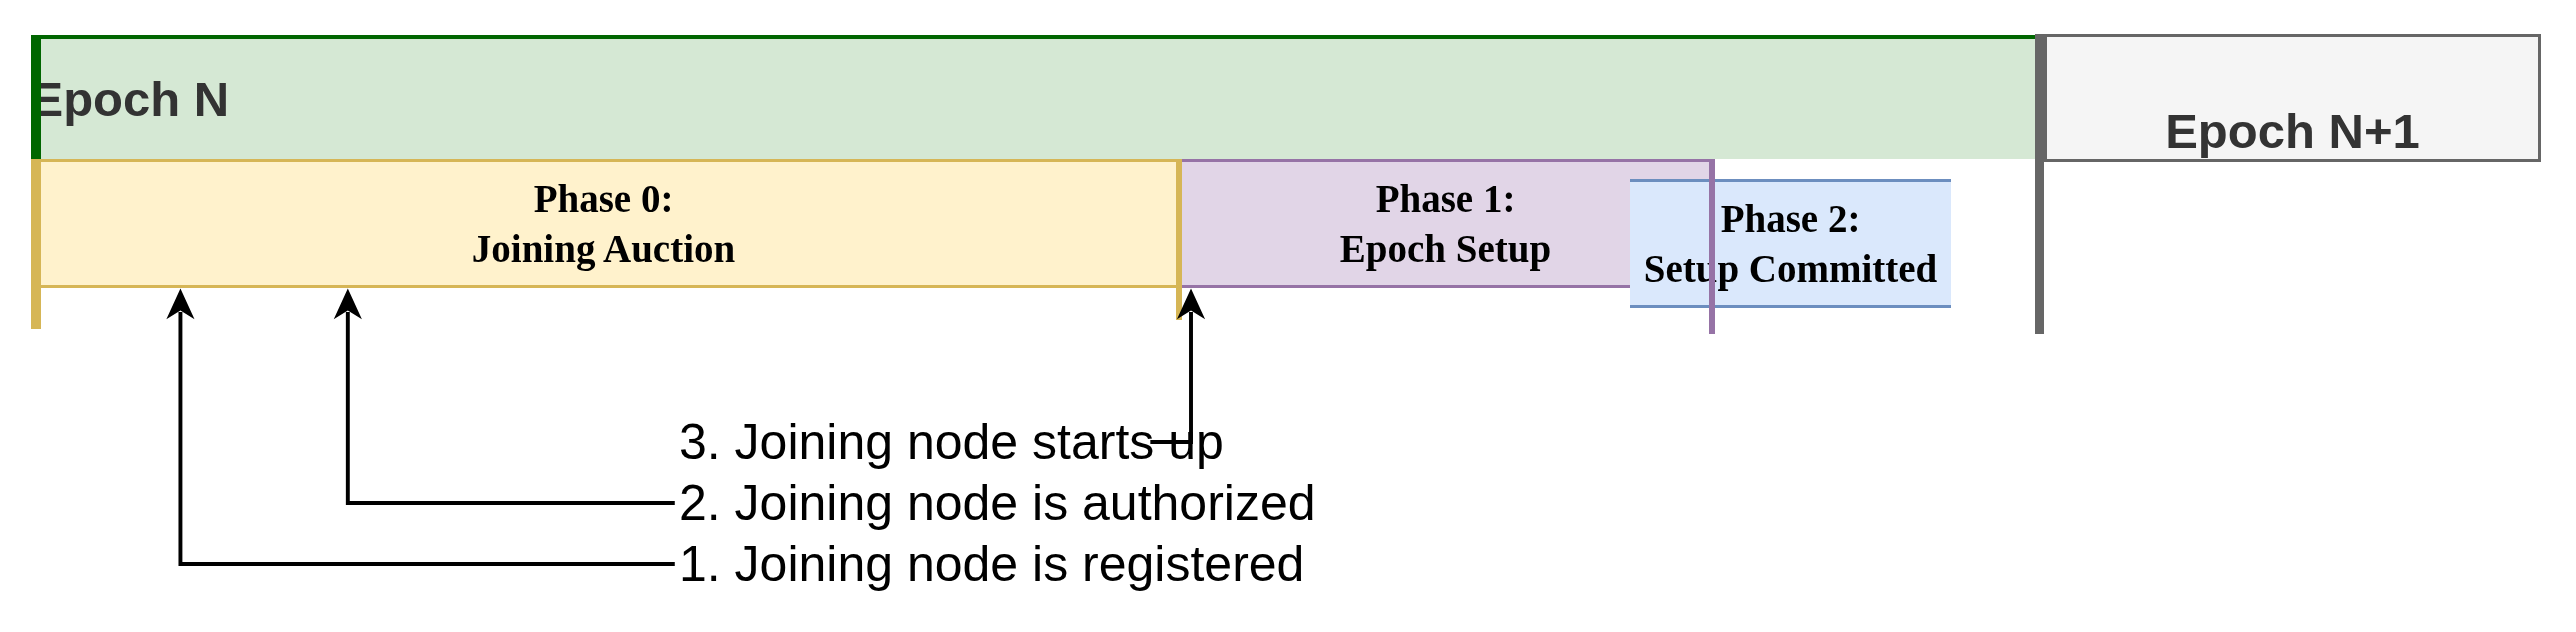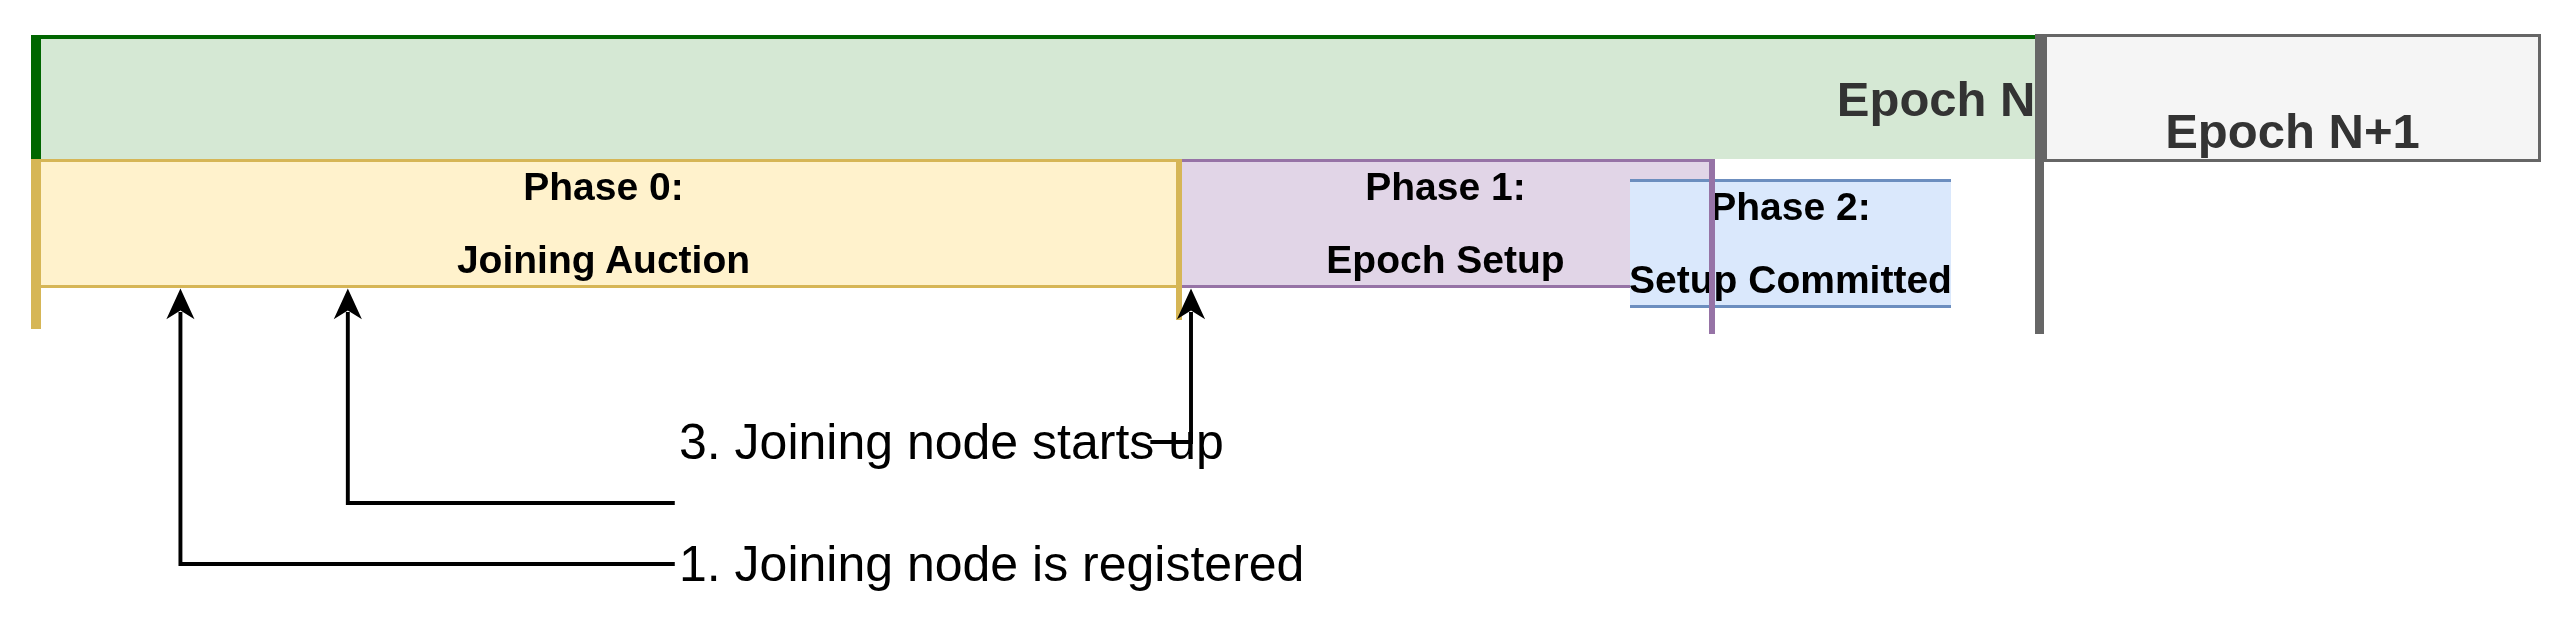--- a/index.html
+++ b/index.html
@@ -11,39 +11,39 @@
     font-family: "Liberation Sans", sans-serif;
     overflow: hidden;
   }
   .abs { position: absolute; box-sizing: border-box; }
 
   
   .epoch-n-bar {
     left: 30.5px; top: 35px; width: 2005px; height: 124px;
     background: var(--epoch-n-fill, #d5e8d4);
     border-top: 4.7px solid var(--epoch-n-border, #006600);
-    display: flex; align-items: center; justify-content: flex-end;
+    display: flex; align-items: center; justify-content: flex-start;
   }
   .epoch-n1-bar {
     left: 2044px; top: 34px; width: 497px; height: 128px;
     background: var(--epoch-n1-fill, #f5f5f5);
     border: 3.9px solid var(--epoch-divider, #666666);
     display: flex; align-items: flex-end; justify-content: center;
   }
   .epoch-label {
     font-size: 49px; font-weight: bold;
     color: var(--epoch-text, #333333);
     white-space: nowrap;
   }
 
   
   .phase-bar {
     top: 159px; height: 129px;
     display: flex; flex-direction: column;
-    align-items: center; justify-content: space-between;
+    align-items: center; justify-content: center; font-family: Liberation Serif, serif;
   }
   .phase-0 {
     left: 30.5px; width: 1146px;
     background: var(--phase0-fill, #fff2cc);
     border-top: 3.9px solid var(--phase0-border, #d6b656);
     border-bottom: 3.9px solid var(--phase0-border, #d6b656);
   }
   .phase-1 {
     left: 1182px; width: 527px;
     background: var(--phase1-fill, #e1d5e7);
@@ -130,16 +130,17 @@
       <path class="arrow-line" d="M 862 643 H 444 V 399"></path>
       <polygon class="arrow-head" points="444,369 426,408 444,397 462,408"></polygon>
     </g>
     <g>
       <path class="arrow-line" d="M 1470 565 H 1522 V 399"></path>
       <polygon class="arrow-head" points="1522,369 1504,408 1522,397 1540,408"></polygon>
     </g>
   </svg>
 
   <div class="annotation annotation-3">3. Joining node starts up</div>
+  <div class="annotation annotation-2">2. Joining node is authorized</div>
   <div class="annotation annotation-1">1. Joining node is registered</div>
 
 </div>
 
 
 </body></html>

